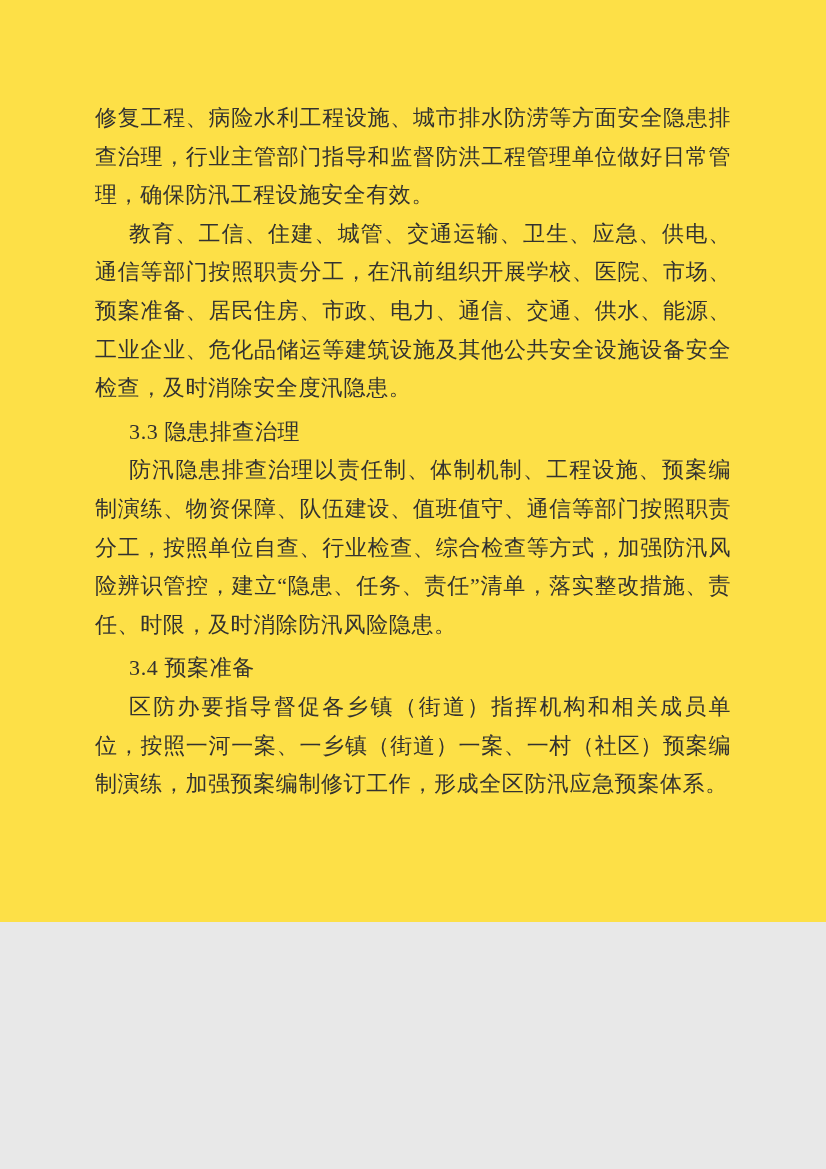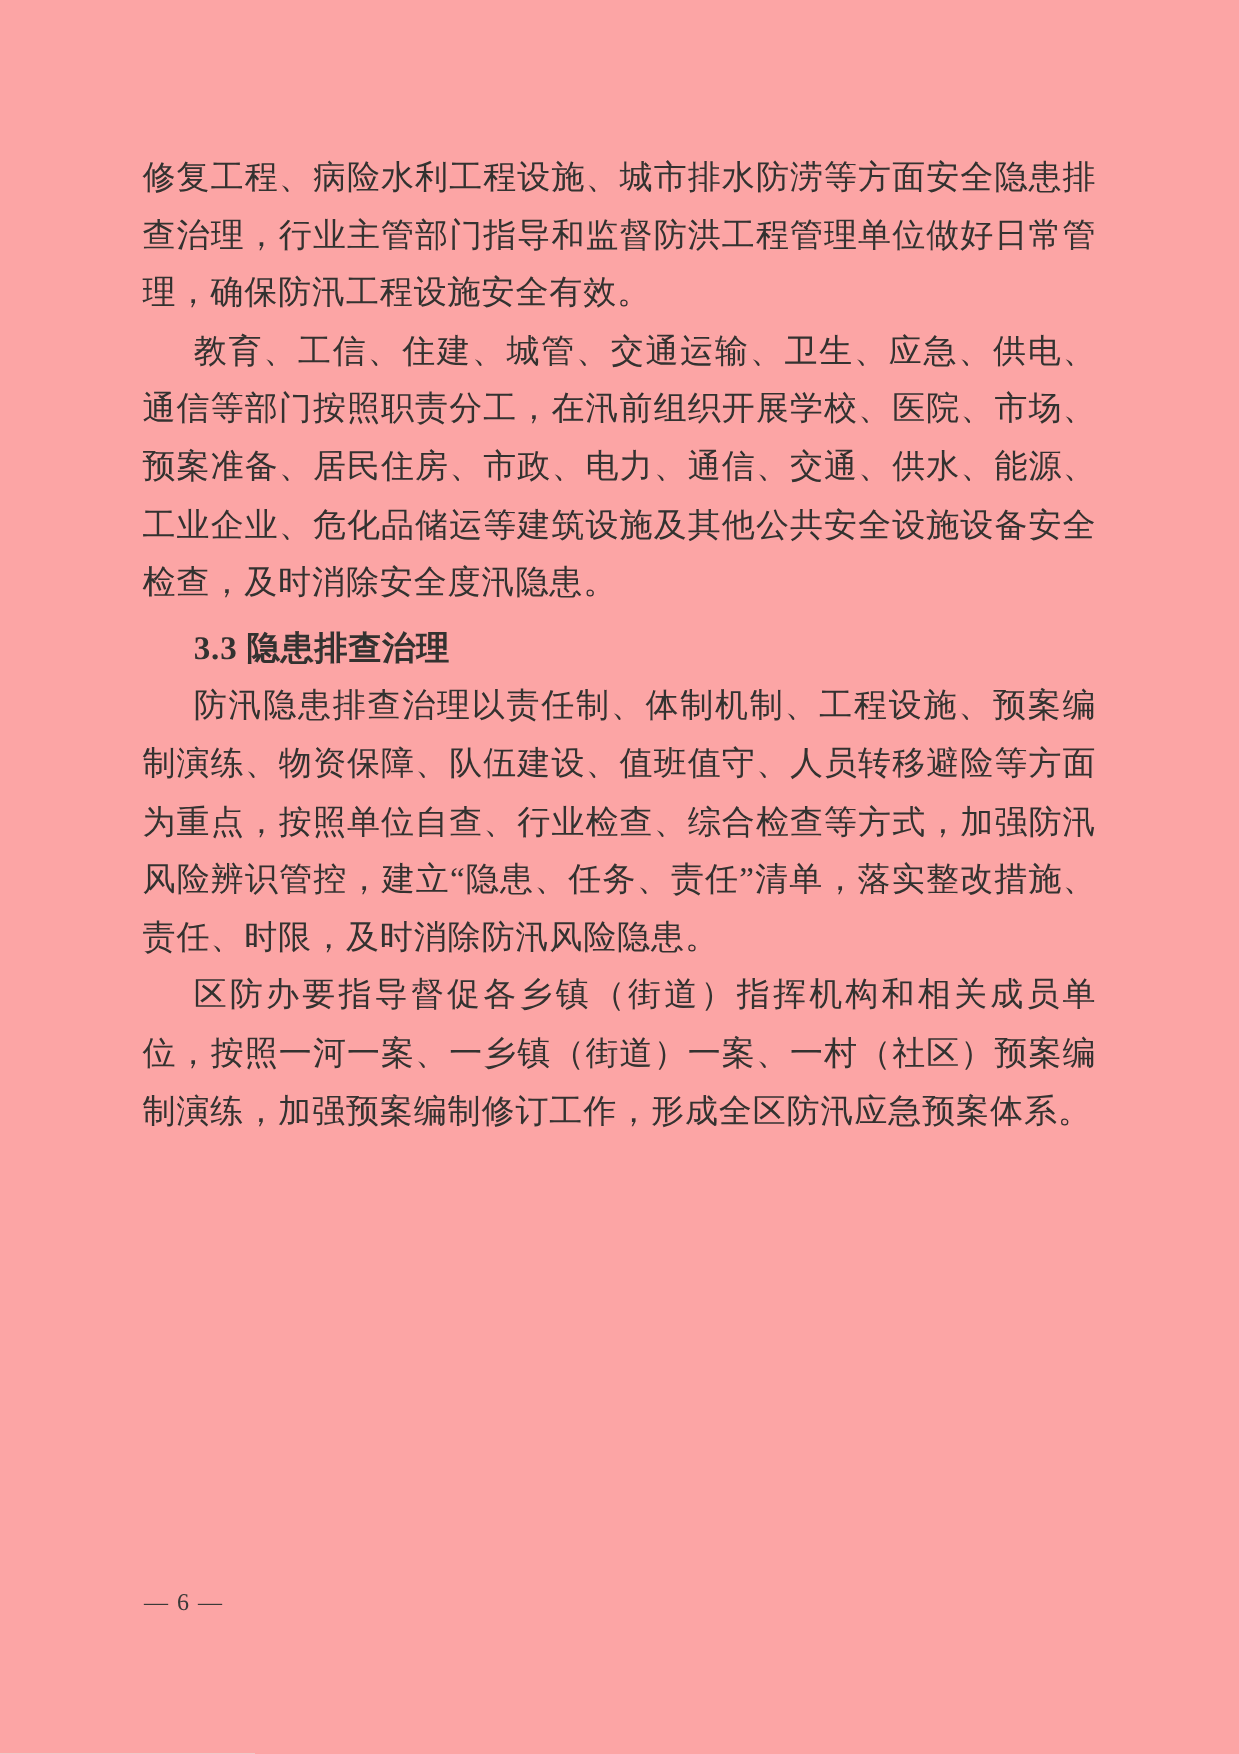--- a/index.html
+++ b/index.html
@@ -3,23 +3,23 @@
 <meta charset="utf-8">
 <style>
   html, body {
     margin: 0;
     padding: 0;
     background: #e8e8e8;
   }
   .page {
     position: relative;
     width: 826px;
-    height: 1169px;
+    height: 922px;
     margin: 0 auto;
-    background: #fca5a5;
+    background: #fde047;
     overflow: hidden;
     font-family: "Liberation Serif", "DejaVu Serif", serif;
     color: #333230;
   }
   .doc-body {
     position: absolute;
     left: 95px;
     top: 99px;
     width: 636px;
     font-size: 22px;
@@ -31,21 +31,21 @@
   .para {
     margin: 0;
     text-indent: 1.55em;
   }
   .para.continuation {
     text-indent: 0;
   }
   .section-heading {
     margin: 5px 0 0 0;
     font-size: 22px;
-    font-weight: bold;
+    font-weight: normal;
     text-align: left;
     text-indent: 1.55em;
     letter-spacing: 0.6px;
   }
   .page-number {
     position: absolute;
     left: 96px;
     top: 1060px;
     font-size: 16px;
     letter-spacing: 1px;
@@ -58,22 +58,23 @@
 <div class="page">
 
   <div class="doc-body">
 
     <p class="para continuation">修复工程、病险水利工程设施、城市排水防涝等方面安全隐患排查治理，行业主管部门指导和监督防洪工程管理单位做好日常管理，确保防汛工程设施安全有效。</p>
 
     <p class="para">教育、工信、住建、城管、交通运输、卫生、应急、供电、通信等部门按照职责分工，在汛前组织开展学校、医院、市场、预案准备、居民住房、市政、电力、通信、交通、供水、能源、工业企业、危化品储运等建筑设施及其他公共安全设施设备安全检查，及时消除安全度汛隐患。</p>
 
     <h2 class="section-heading">3.3 隐患排查治理</h2>
 
-    <p class="para">防汛隐患排查治理以责任制、体制机制、工程设施、预案编制演练、物资保障、队伍建设、值班值守、人员转移避险等方面为重点，按照单位自查、行业检查、综合检查等方式，加强防汛风险辨识管控，建立“隐患、任务、责任”清单，落实整改措施、责任、时限，及时消除防汛风险隐患。</p>
+    <p class="para">防汛隐患排查治理以责任制、体制机制、工程设施、预案编制演练、物资保障、队伍建设、值班值守、通信等部门按照职责分工，按照单位自查、行业检查、综合检查等方式，加强防汛风险辨识管控，建立“隐患、任务、责任”清单，落实整改措施、责任、时限，及时消除防汛风险隐患。</p>
 
+    <h2 class="section-heading">3.4 预案准备</h2>
 
     <p class="para">区防办要指导督促各乡镇（街道）指挥机构和相关成员单位，按照一河一案、一乡镇（街道）一案、一村（社区）预案编制演练，加强预案编制修订工作，形成全区防汛应急预案体系。</p>
 
 
   </div>
 
   <div class="page-number">— 6 —</div>
 
 </div>
 

